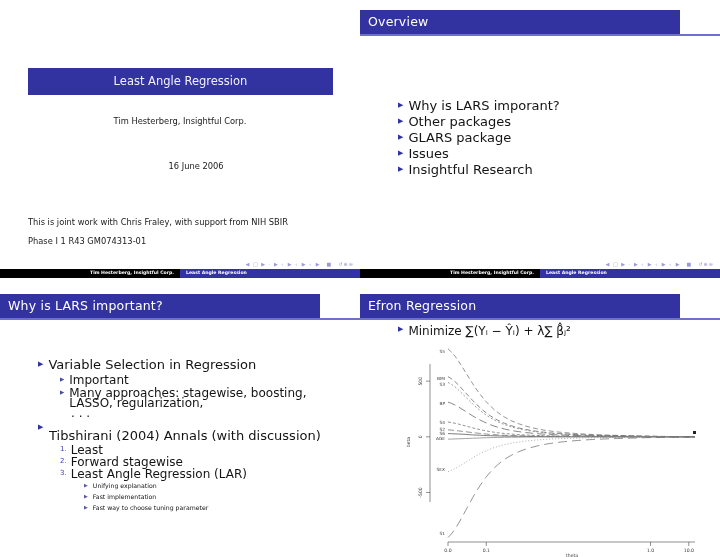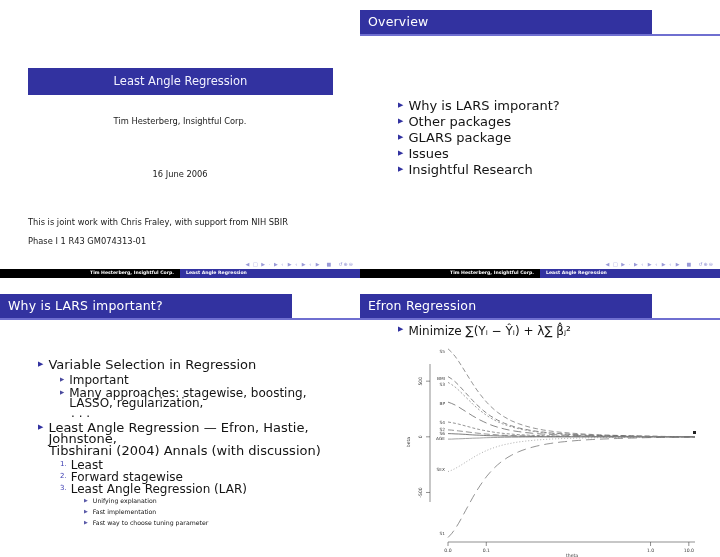--- a/index.html
+++ b/index.html
@@ -7,21 +7,21 @@
     width:720px;height:557px;background:#ffffff;
     font-family:"DejaVu Sans","Liberation Sans",sans-serif;
     overflow:hidden;
   }
   .grid{display:grid;grid-template-columns:360px 360px;grid-template-rows:278px 279px;width:720px;height:557px;}
   .slide{position:relative;width:360px;height:278px;background:#ffffff;overflow:hidden;box-sizing:border-box;}
   .slide.r2{height:279px;margin-top:16px;}
 
   
   .titlebar{
-    position:absolute;left:0;top:10px;width:292px;height:24px;
+    position:absolute;left:0;top:10px;width:320px;height:24px;
     background:#3232a0;
   }
   .titlebar .ttext{
     position:absolute;left:8px;top:4px;color:#ffffff;
     font-size:12.5px;letter-spacing:.2px;white-space:nowrap;
   }
   .titlebar .underline{position:absolute;left:0;bottom:-2px;width:360px;height:2px;background:#6f6fd0;}
 
   
   .maintitle{
@@ -76,21 +76,21 @@
 
 <div class="grid">
 
   <div class="slide">
 
     <div class="maintitle">
       <span>Least Angle Regression</span>
     </div>
 
     <div class="centerline" style="top:116px;">Tim Hesterberg, Insightful Corp.</div>
-    <div class="centerline" style="top:169px;">16 June 2006</div>
+    <div class="centerline" style="top:161px;padding-left:16px;">16 June 2006</div>
 
     <div class="ltext" style="left:28px;top:216px;">This is joint work with Chris Fraley, with support from NIH SBIR</div>
     <div class="ltext" style="left:28px;top:235px;">Phase I 1 R43 GM074313-01</div>
 
     <div class="navsyms">◀ □ ▶ · ▶ ‹ ▶ ‹ ▶ ‹ ▶  ■  ↺⊕⊖</div>
     <div class="footer">
       <div class="foot-left">
         <span>Tim Hesterberg, Insightful Corp.</span>
       </div>
       <div class="foot-right">
@@ -161,21 +161,20 @@
           <span class="bullet lvl2">▶</span>
           <span class="btext lvl2">Many approaches: stagewise, boosting, LASSO, regularization,</span>
         </div>
         <div class="bitem" style="margin-bottom:4px;margin-left:11px;">
           <span class="btext lvl2">. . .</span>
         </div>
       </div>
 
       <div class="bitem" style="margin-bottom:1px;">
         <span class="bullet">▶</span>
-        <span class="btext">Least Angle Regression — Efron, Hastie, Johnstone,</span>
       </div>
       <div class="bitem" style="margin-left:11px;margin-bottom:4px;">
         <span class="btext">Tibshirani (2004) Annals (with discussion)</span>
       </div>
 
       <div style="margin-left:22px;">
         <div class="bitem" style="margin-bottom:2px;">
           <span class="num">1.</span>
           <span class="btext lvl2">Least</span>
         </div>

